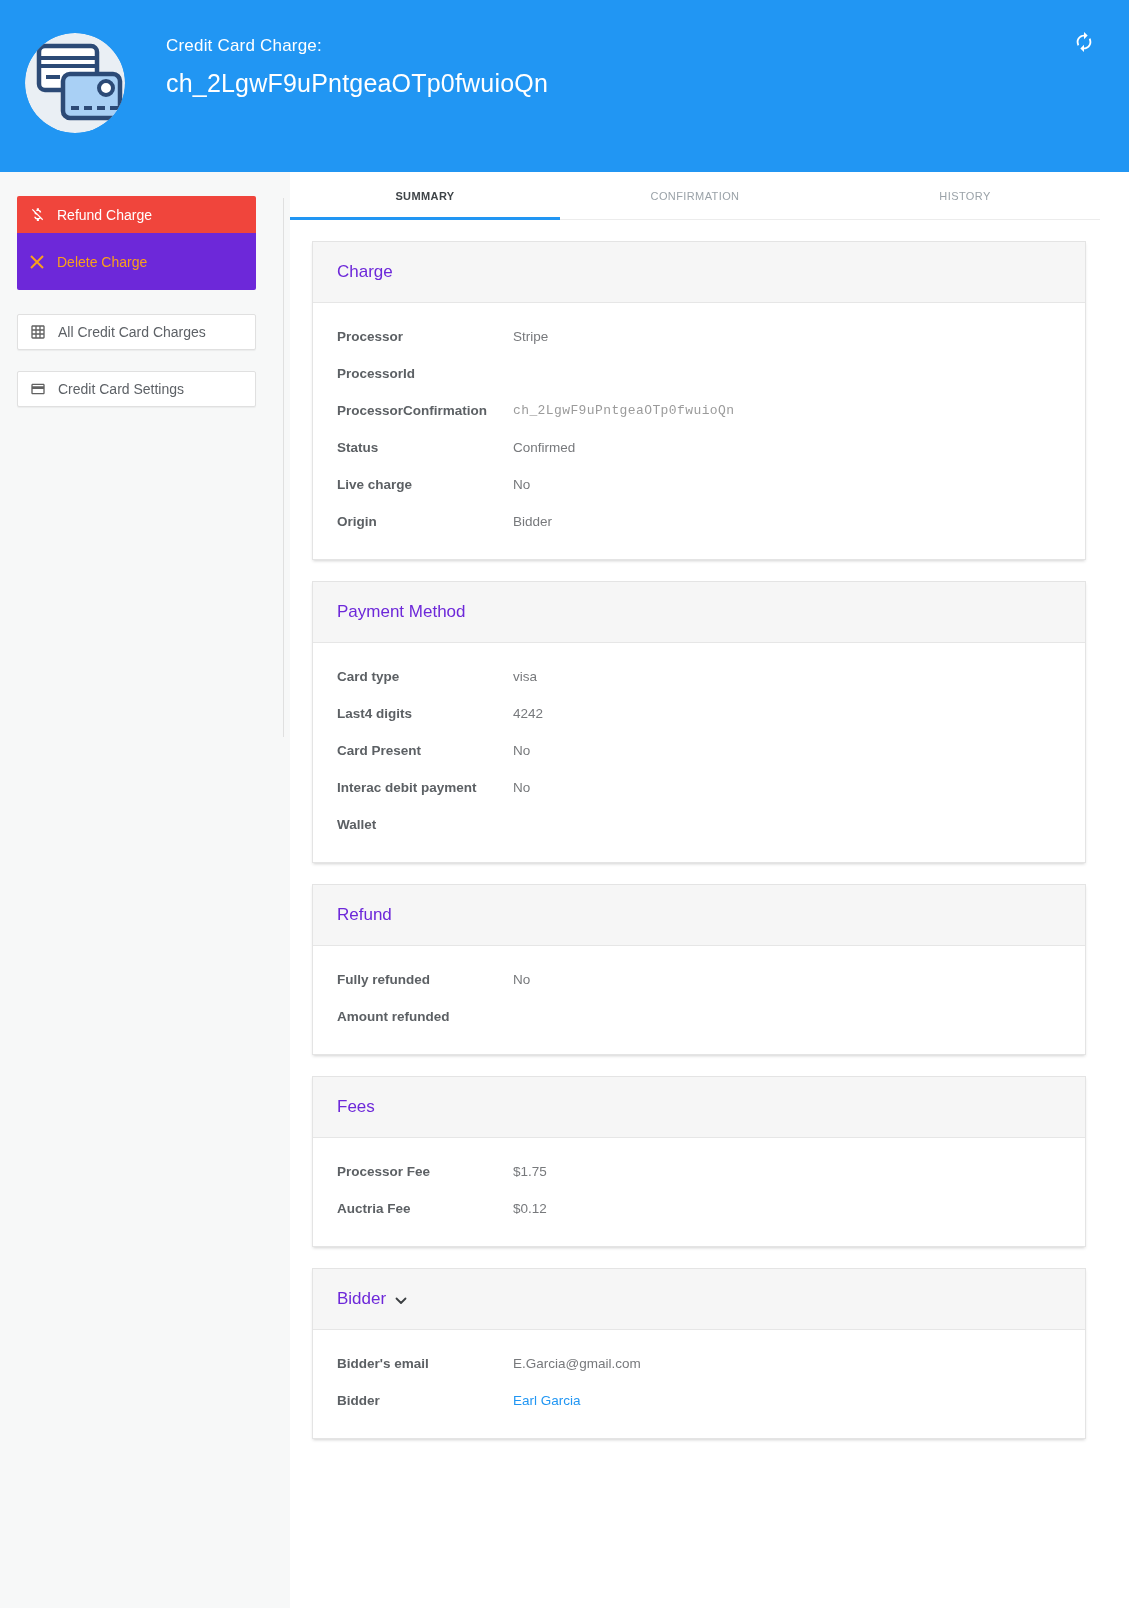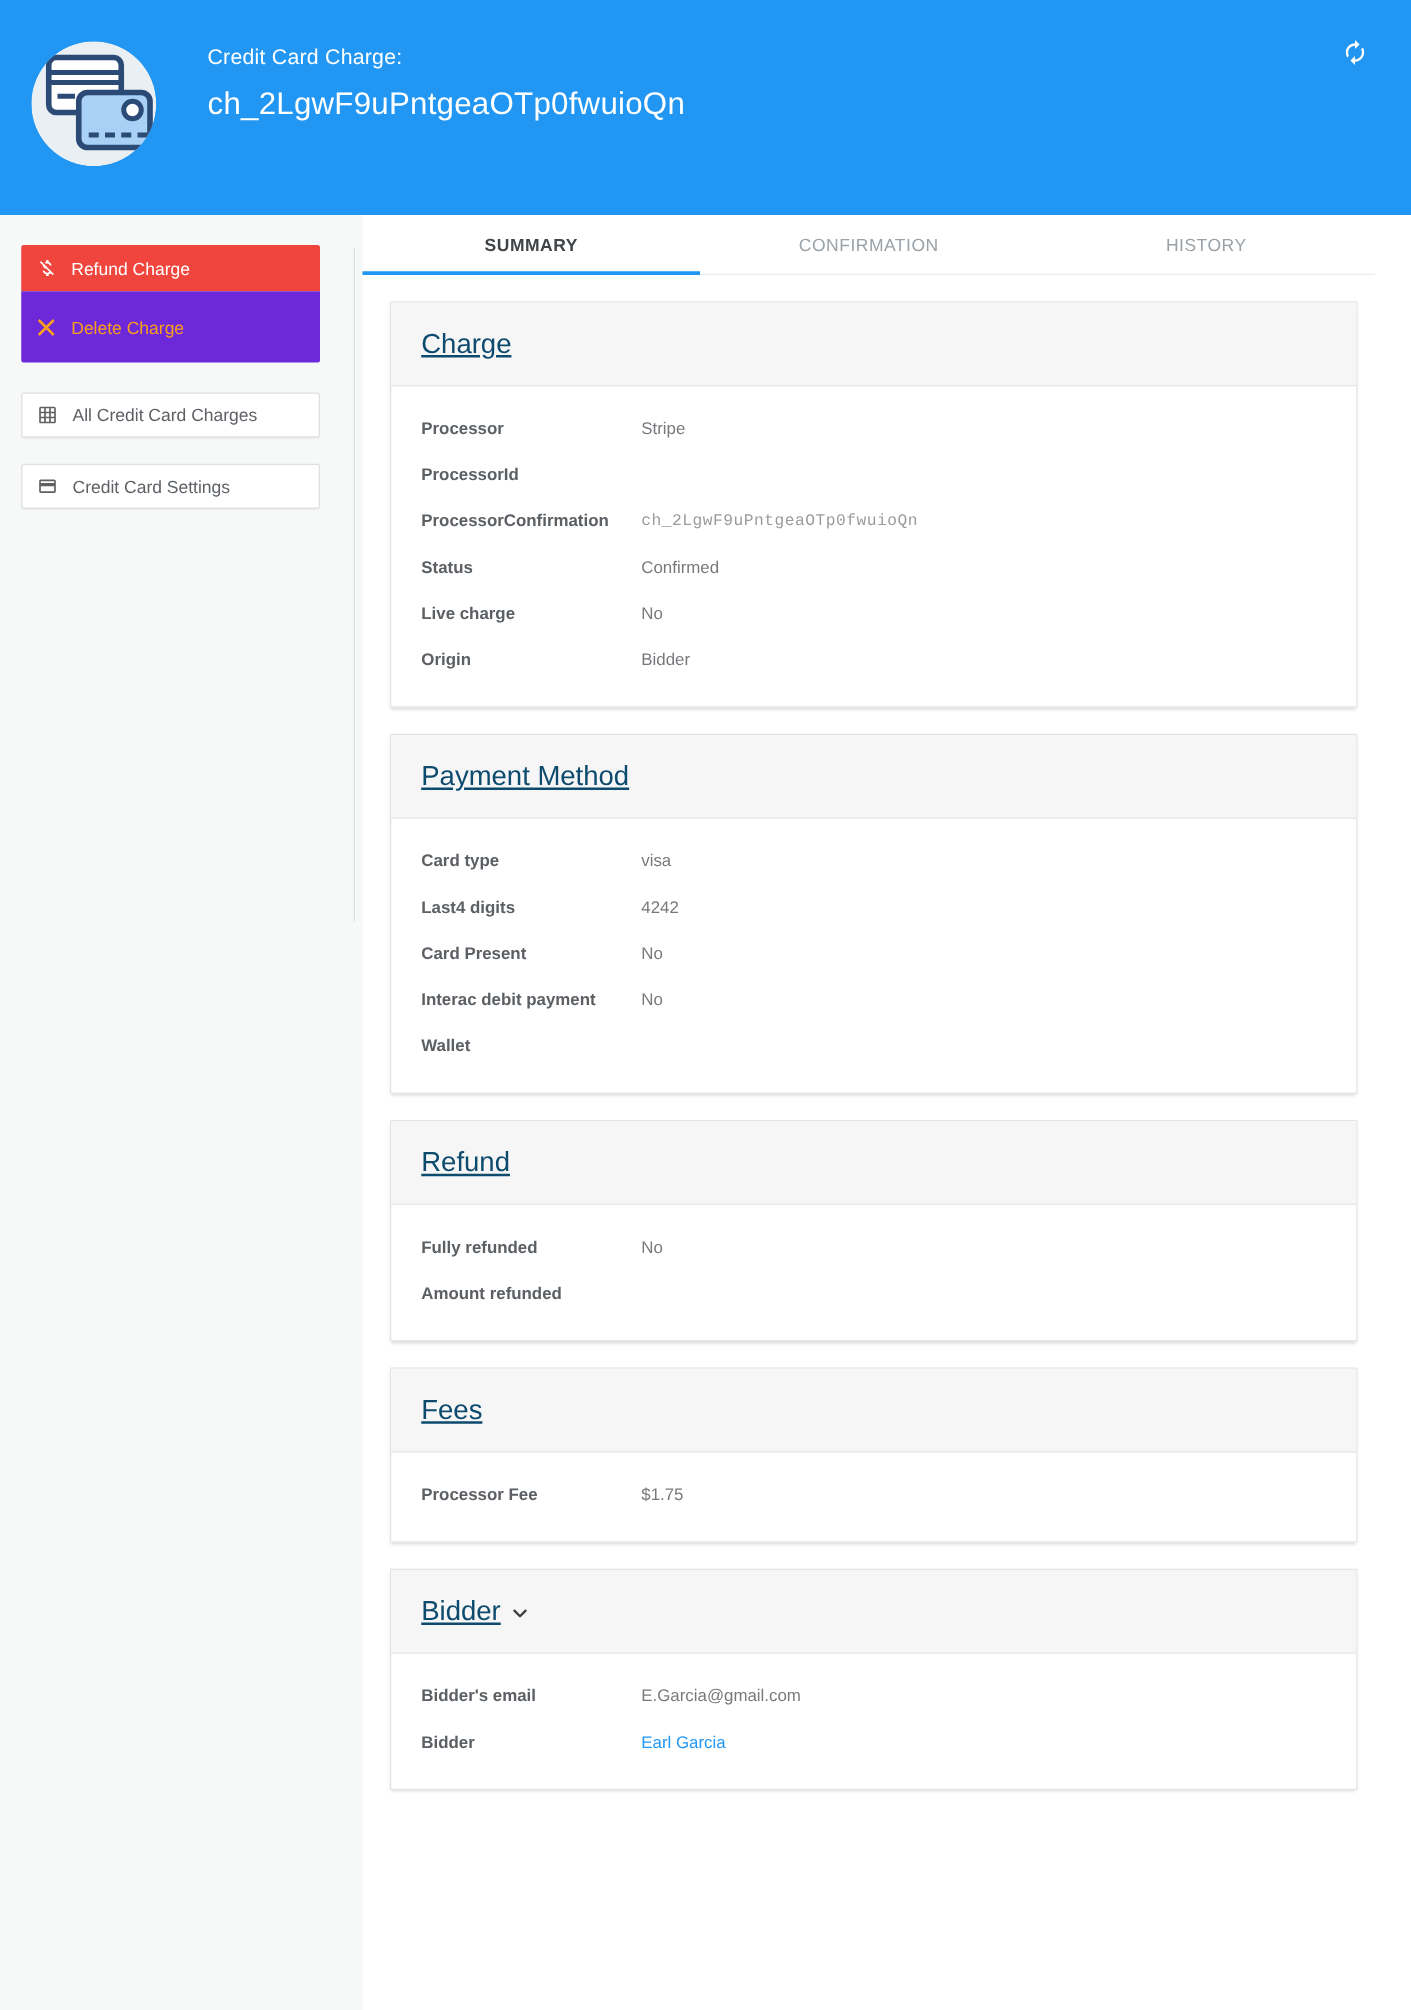--- a/index.html
+++ b/index.html
@@ -63,21 +63,21 @@
     border:1px solid #E0E0E0; border-radius:2px;
     box-shadow:0 1px 1px rgba(0,0,0,.05);
     margin-bottom:21px;
   }
 
   
   .main { flex:1; background:#fff; padding-right:29px; }
   .tabs { display:flex; height:48px; border-bottom:1px solid #ECECEC; background:#fff; }
   .tab {
     flex:1; display:flex; align-items:center; justify-content:center;
-    font-size:14px; letter-spacing:.4px; color:#9AA2A8;
+    font-size:11px; letter-spacing:.4px; color:#9AA2A8;
     cursor:pointer; position:relative;
   }
   .tab.active { color:#3F4448; font-weight:700; }
   .tab.active::after {
     content:""; position:absolute; left:0; right:0; bottom:-1px;
     height:3px; background:#2196F3;
   }
 
   .content { padding:21px 14px 60px 22px; }
 
@@ -86,21 +86,21 @@
     background:#fff;
     border:1px solid #E4E4E4;
     box-shadow:0 2px 3px -1px rgba(0,0,0,.18);
     margin-bottom:21px;
   }
   .card-header {
     display:flex; align-items:center; gap:9px;
     background:#F6F6F6;
     border-bottom:1px solid #E6E6E6;
     padding:20px 24px;
-    font-size:22px; color:#0c4a6e;text-decoration:underline;
+    font-size:17px; color:#6d28d9;
   }
   .chevron { display:inline-flex; margin-top:3px; cursor:pointer; }
   .card-body { padding:15px 24px 19px 24px; }
   .row { display:flex; min-height:37px; line-height:37px; font-size:13.5px; }
   .row .label { width:176px; flex-shrink:0; font-weight:700; color:#5C6064; }
   .row .value { color:#77797C; }
   .value.mono {
     font-family:"Liberation Mono", monospace;
     font-size:13px; color:#9B9B9B; letter-spacing:.4px;
   }
@@ -272,20 +272,24 @@
 
         <section class="card">
           <div class="card-header">
             <span>Fees</span>
           </div>
           <div class="card-body">
             <div class="row">
               <div class="label">Processor Fee</div>
               <div class="value">$1.75</div>
             </div>
+            <div class="row">
+              <div class="label">Auctria Fee</div>
+              <div class="value">$0.12</div>
+            </div>
           </div>
         </section>
 
         <section class="card">
           <div class="card-header">
             <span>Bidder</span>
             <span class="chevron">
               <svg width="12" height="8" viewBox="0 0 12 8">
                 <path d="M1.5 1.5 L6 6 L10.5 1.5" stroke="#3B3F42" stroke-width="1.8" fill="none" stroke-linecap="round" stroke-linejoin="round"></path>
               </svg>

